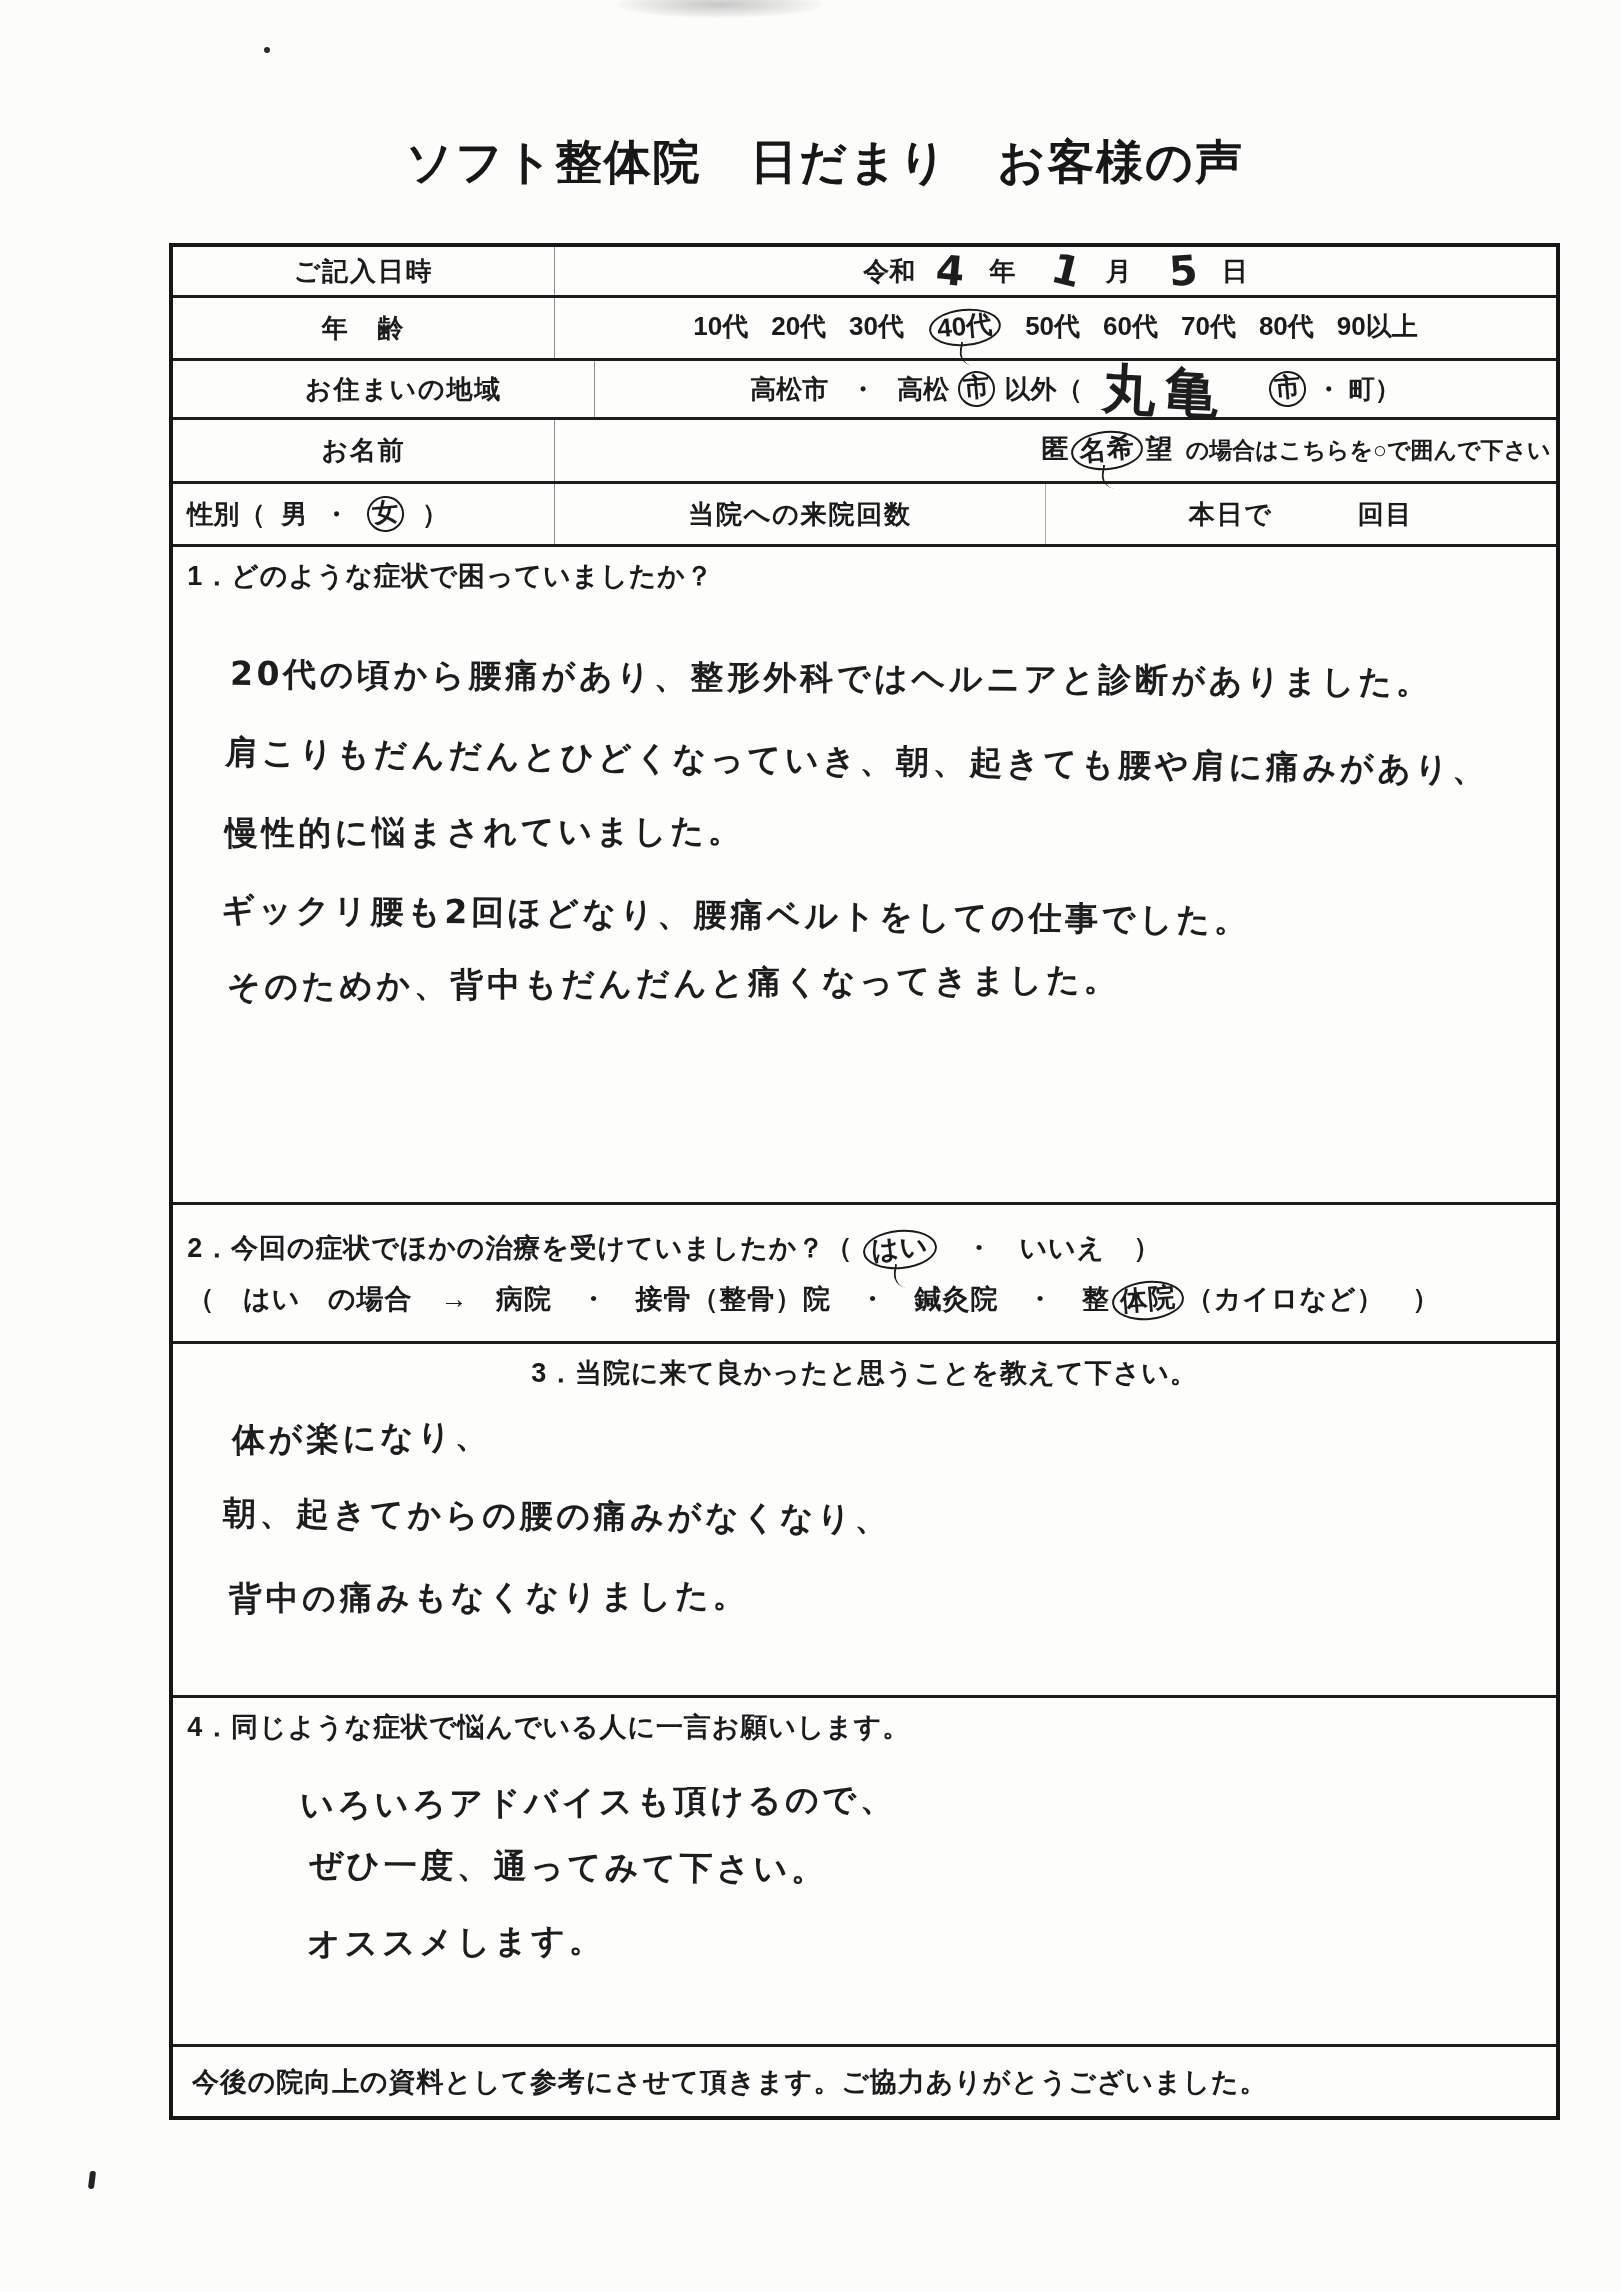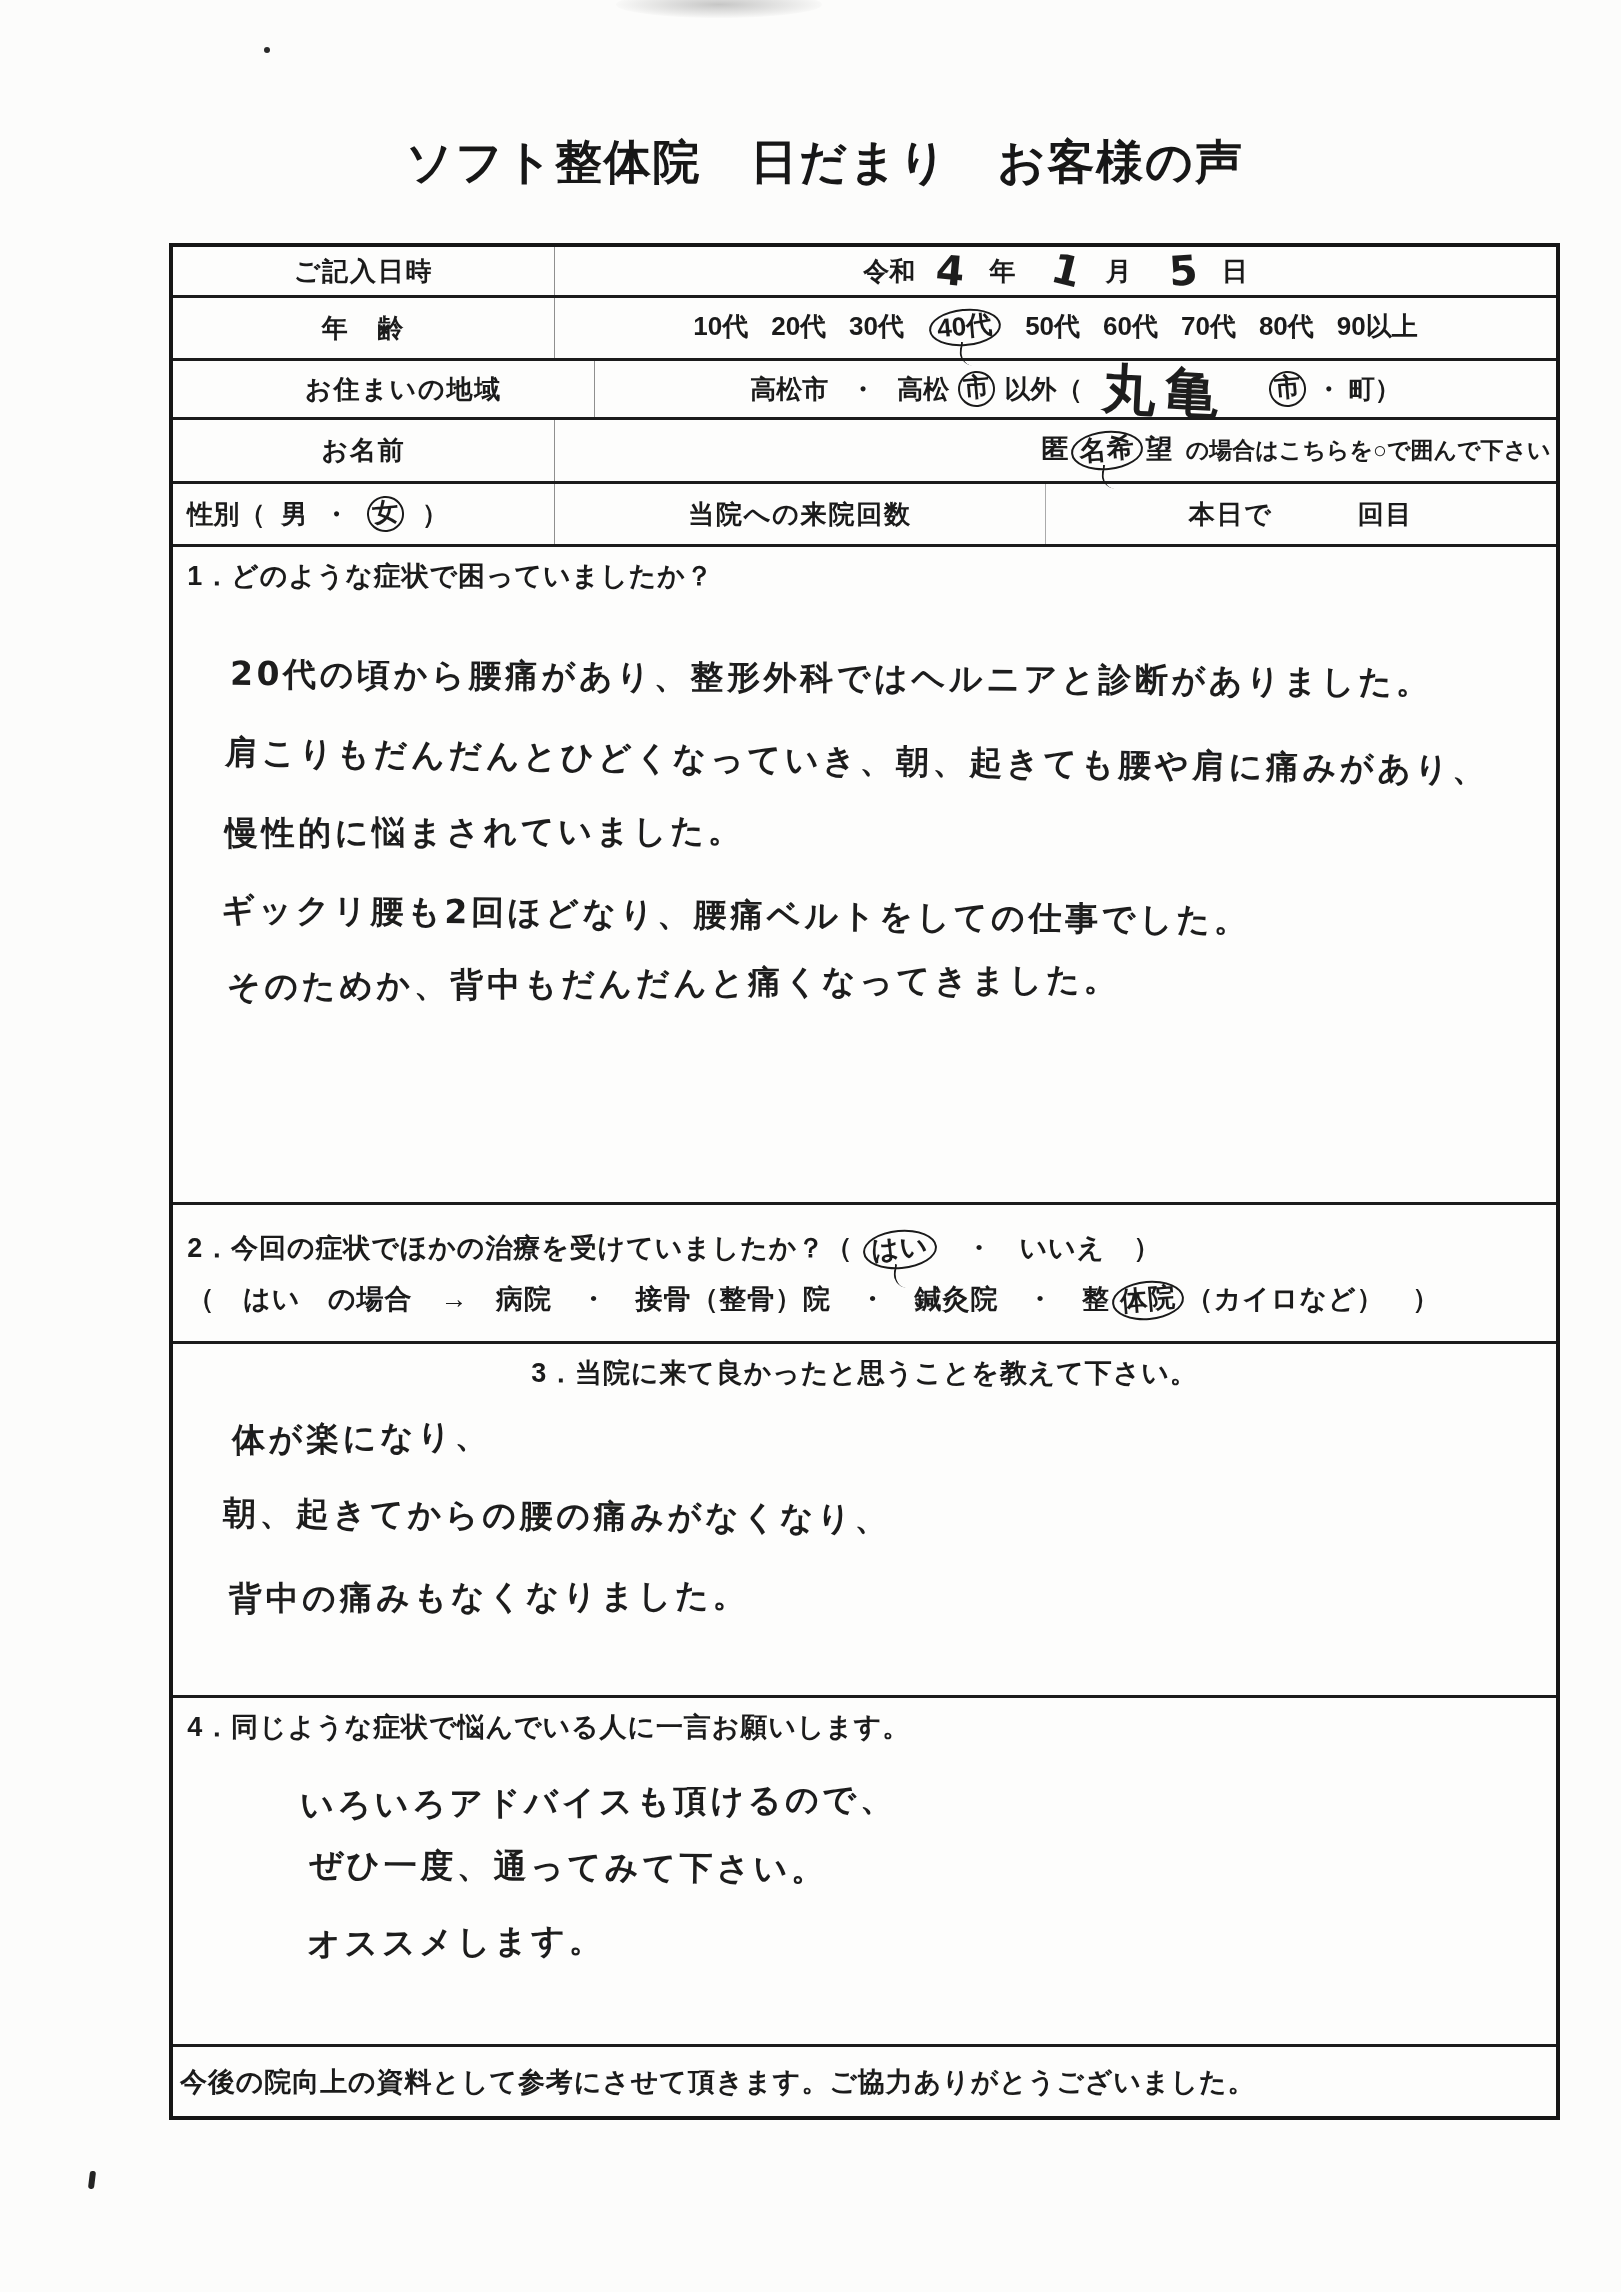--- a/index.html
+++ b/index.html
@@ -106,21 +106,21 @@
 
   .gender-cell { width:382px; flex:none; border-right:1.8px solid #8f8f8f;
     display:flex; align-items:center; padding-left:14.3px; gap:16px;
     font-size:26px; font-weight:bold; }
   .visits-cell { width:491px; flex:none; border-right:1.8px solid #aaa;
     display:flex; align-items:center; justify-content:center;
     font-size:26px; font-weight:bold; letter-spacing:1.8px; }
   .today-cell  { flex:1; display:flex; align-items:center; justify-content:center; gap:85px;
     font-size:26px; font-weight:bold; letter-spacing:1.8px; }
 
-  .footer-row { flex:1; display:flex; align-items:center; padding:0 7px;
+  .footer-row { flex:1; display:flex; align-items:center; padding:0 19px;
     font-size:27px; font-weight:bold; letter-spacing:0.9px; }
 </style>
 </head>
 <body>
 
 <div class="page">
 
   <div class="smudge"></div>
   <div class="dot-top"></div>
   <div class="mark-bottom"></div>

